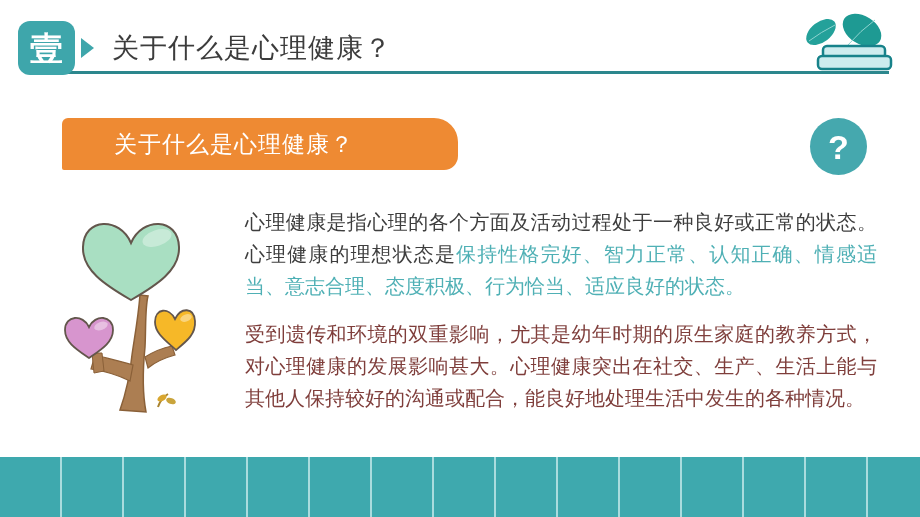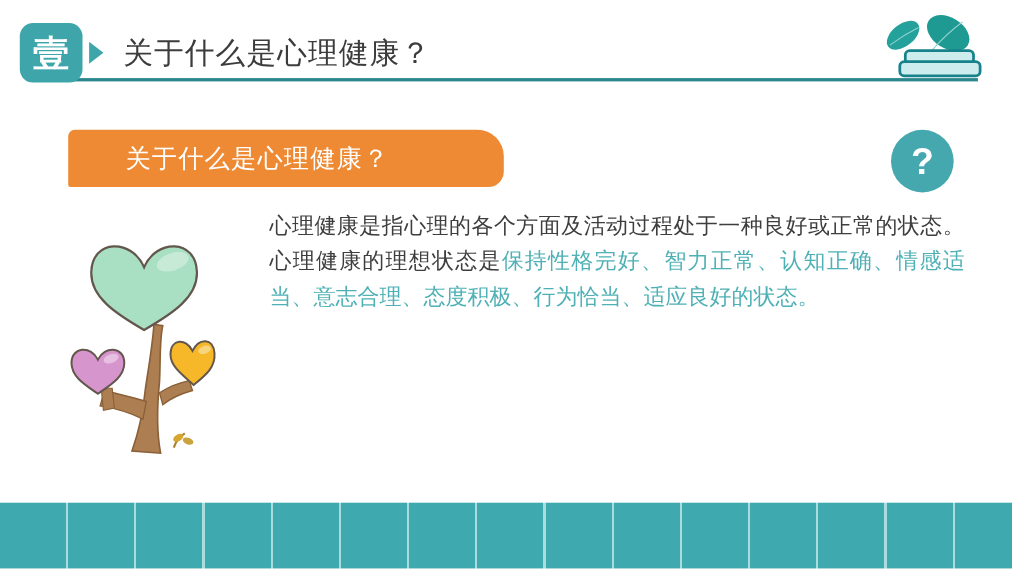--- a/index.html
+++ b/index.html
@@ -68,21 +68,21 @@
 
   
   .tree-illustration{position:absolute;left:50px;top:195px;width:190px;height:230px;}
 
   
   .body-text{
     position:absolute;left:245px;top:190px;width:632px;
     font-size:20px;line-height:32px;
     text-align:justify;
   }
-  .body-text p{margin:0 0 16px 0;}
+  .body-text p{margin:16px 0 16px 0;}
   .t-dark{color:#3E3E3E;}
   .t-teal{color:#4FB0B5;}
   .para-2{color:#7F3E3B;}
 
   
   .footer-band{
     position:absolute;left:0;bottom:0;
     width:920px;height:60px;
     background:repeating-linear-gradient(
       to right,
@@ -138,17 +138,18 @@
     <path d="M125 124 C 119 112, 105 113, 105 127 C 105 138, 115 145, 126 155 C 137 146, 146 139, 145 126 C 144 112, 131 112, 125 124 Z" fill="#F6B828" stroke="#63564C" stroke-width="1.8"></path>
     <ellipse cx="136" cy="123" rx="6" ry="3.5" fill="#ffffff" opacity="0.4" transform="rotate(-20 136 123)"></ellipse>
 
     <path d="M108 212 C 110 206, 113 202, 118 199" stroke="#A98430" stroke-width="2" fill="none"></path>
     <ellipse cx="112" cy="203" rx="5" ry="3" fill="#D8A62F" transform="rotate(-30 112 203)"></ellipse>
     <ellipse cx="121" cy="206" rx="5" ry="3" fill="#C9A43C" transform="rotate(20 121 206)"></ellipse>
   </svg>
 
   <div class="body-text">
     <p><span class="t-dark">心理健康是指心理的各个方面及活动过程处于一种良好或正常的状态。心理健康的理想状态是</span><span class="t-teal">保持性格完好、智力正常、认知正确、情感适当、意志合理、态度积极、行为恰当、适应良好的状态。</span></p>
+    <p class="para-2">受到遗传和环境的双重影响，尤其是幼年时期的原生家庭的教养方式，对心理健康的发展影响甚大。心理健康突出在社交、生产、生活上能与其他人保持较好的沟通或配合，能良好地处理生活中发生的各种情况。</p>
   </div>
 
   <div class="footer-band"></div>
 
 </div>
 
 </body></html>

